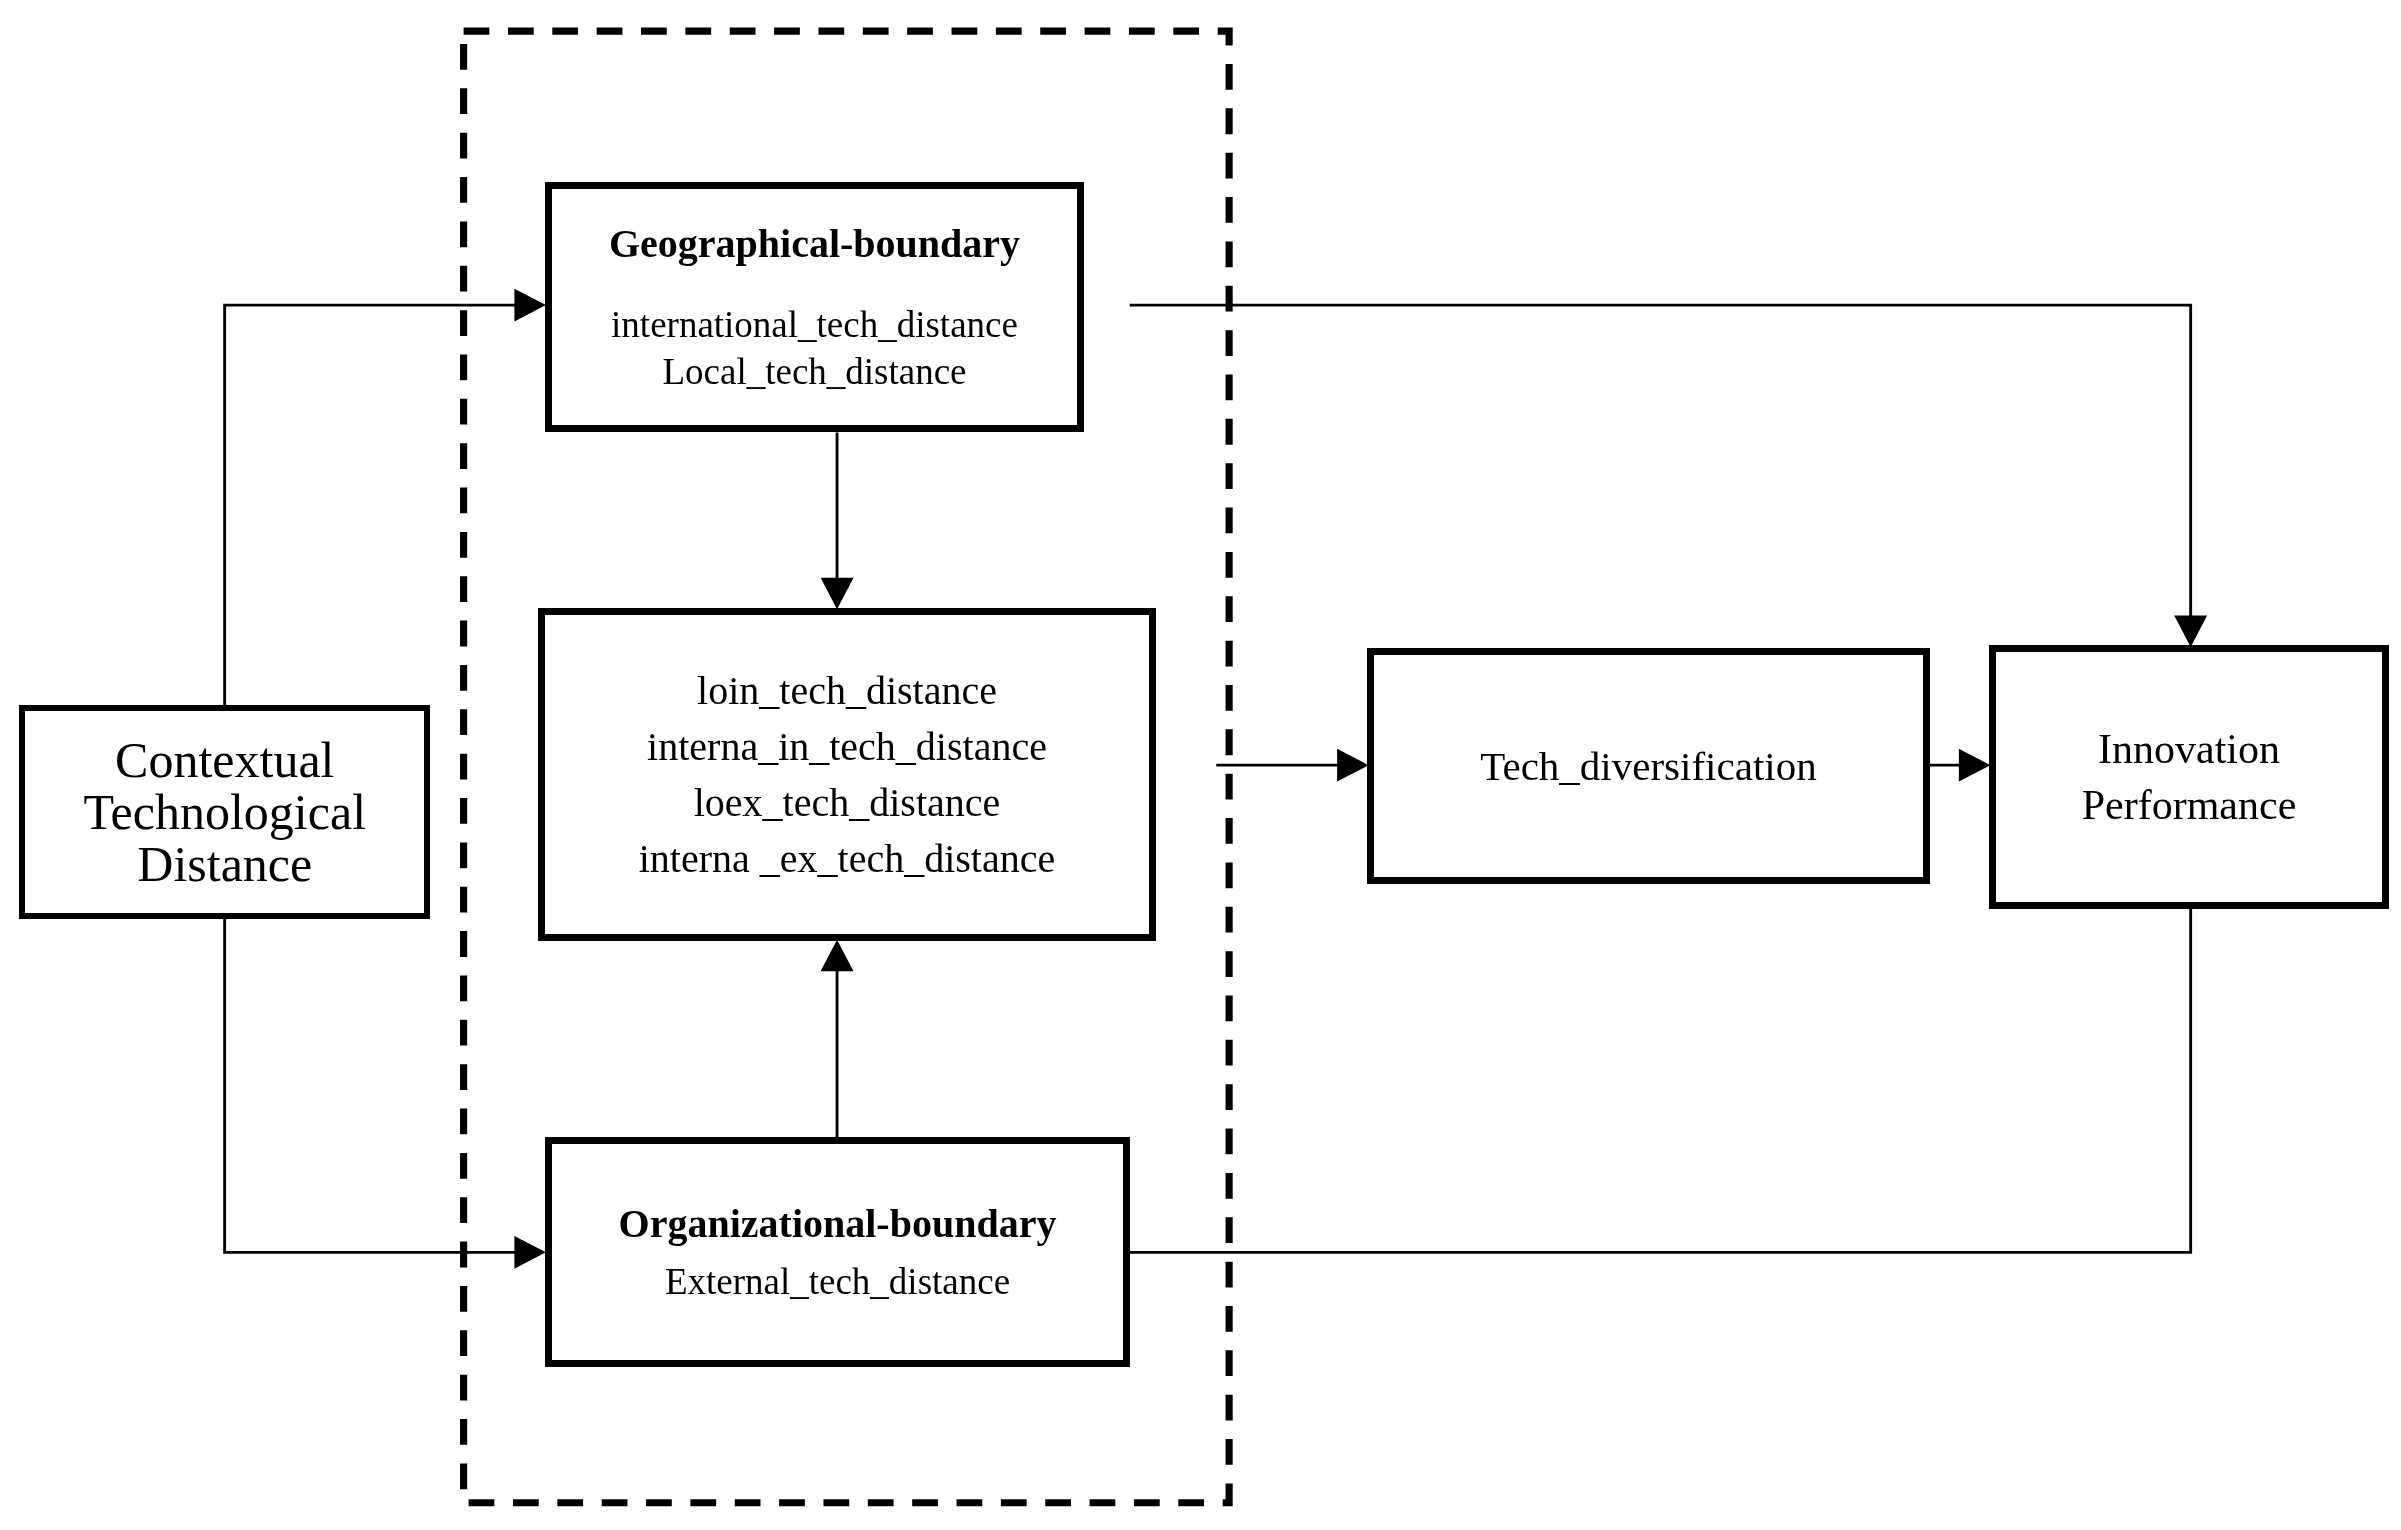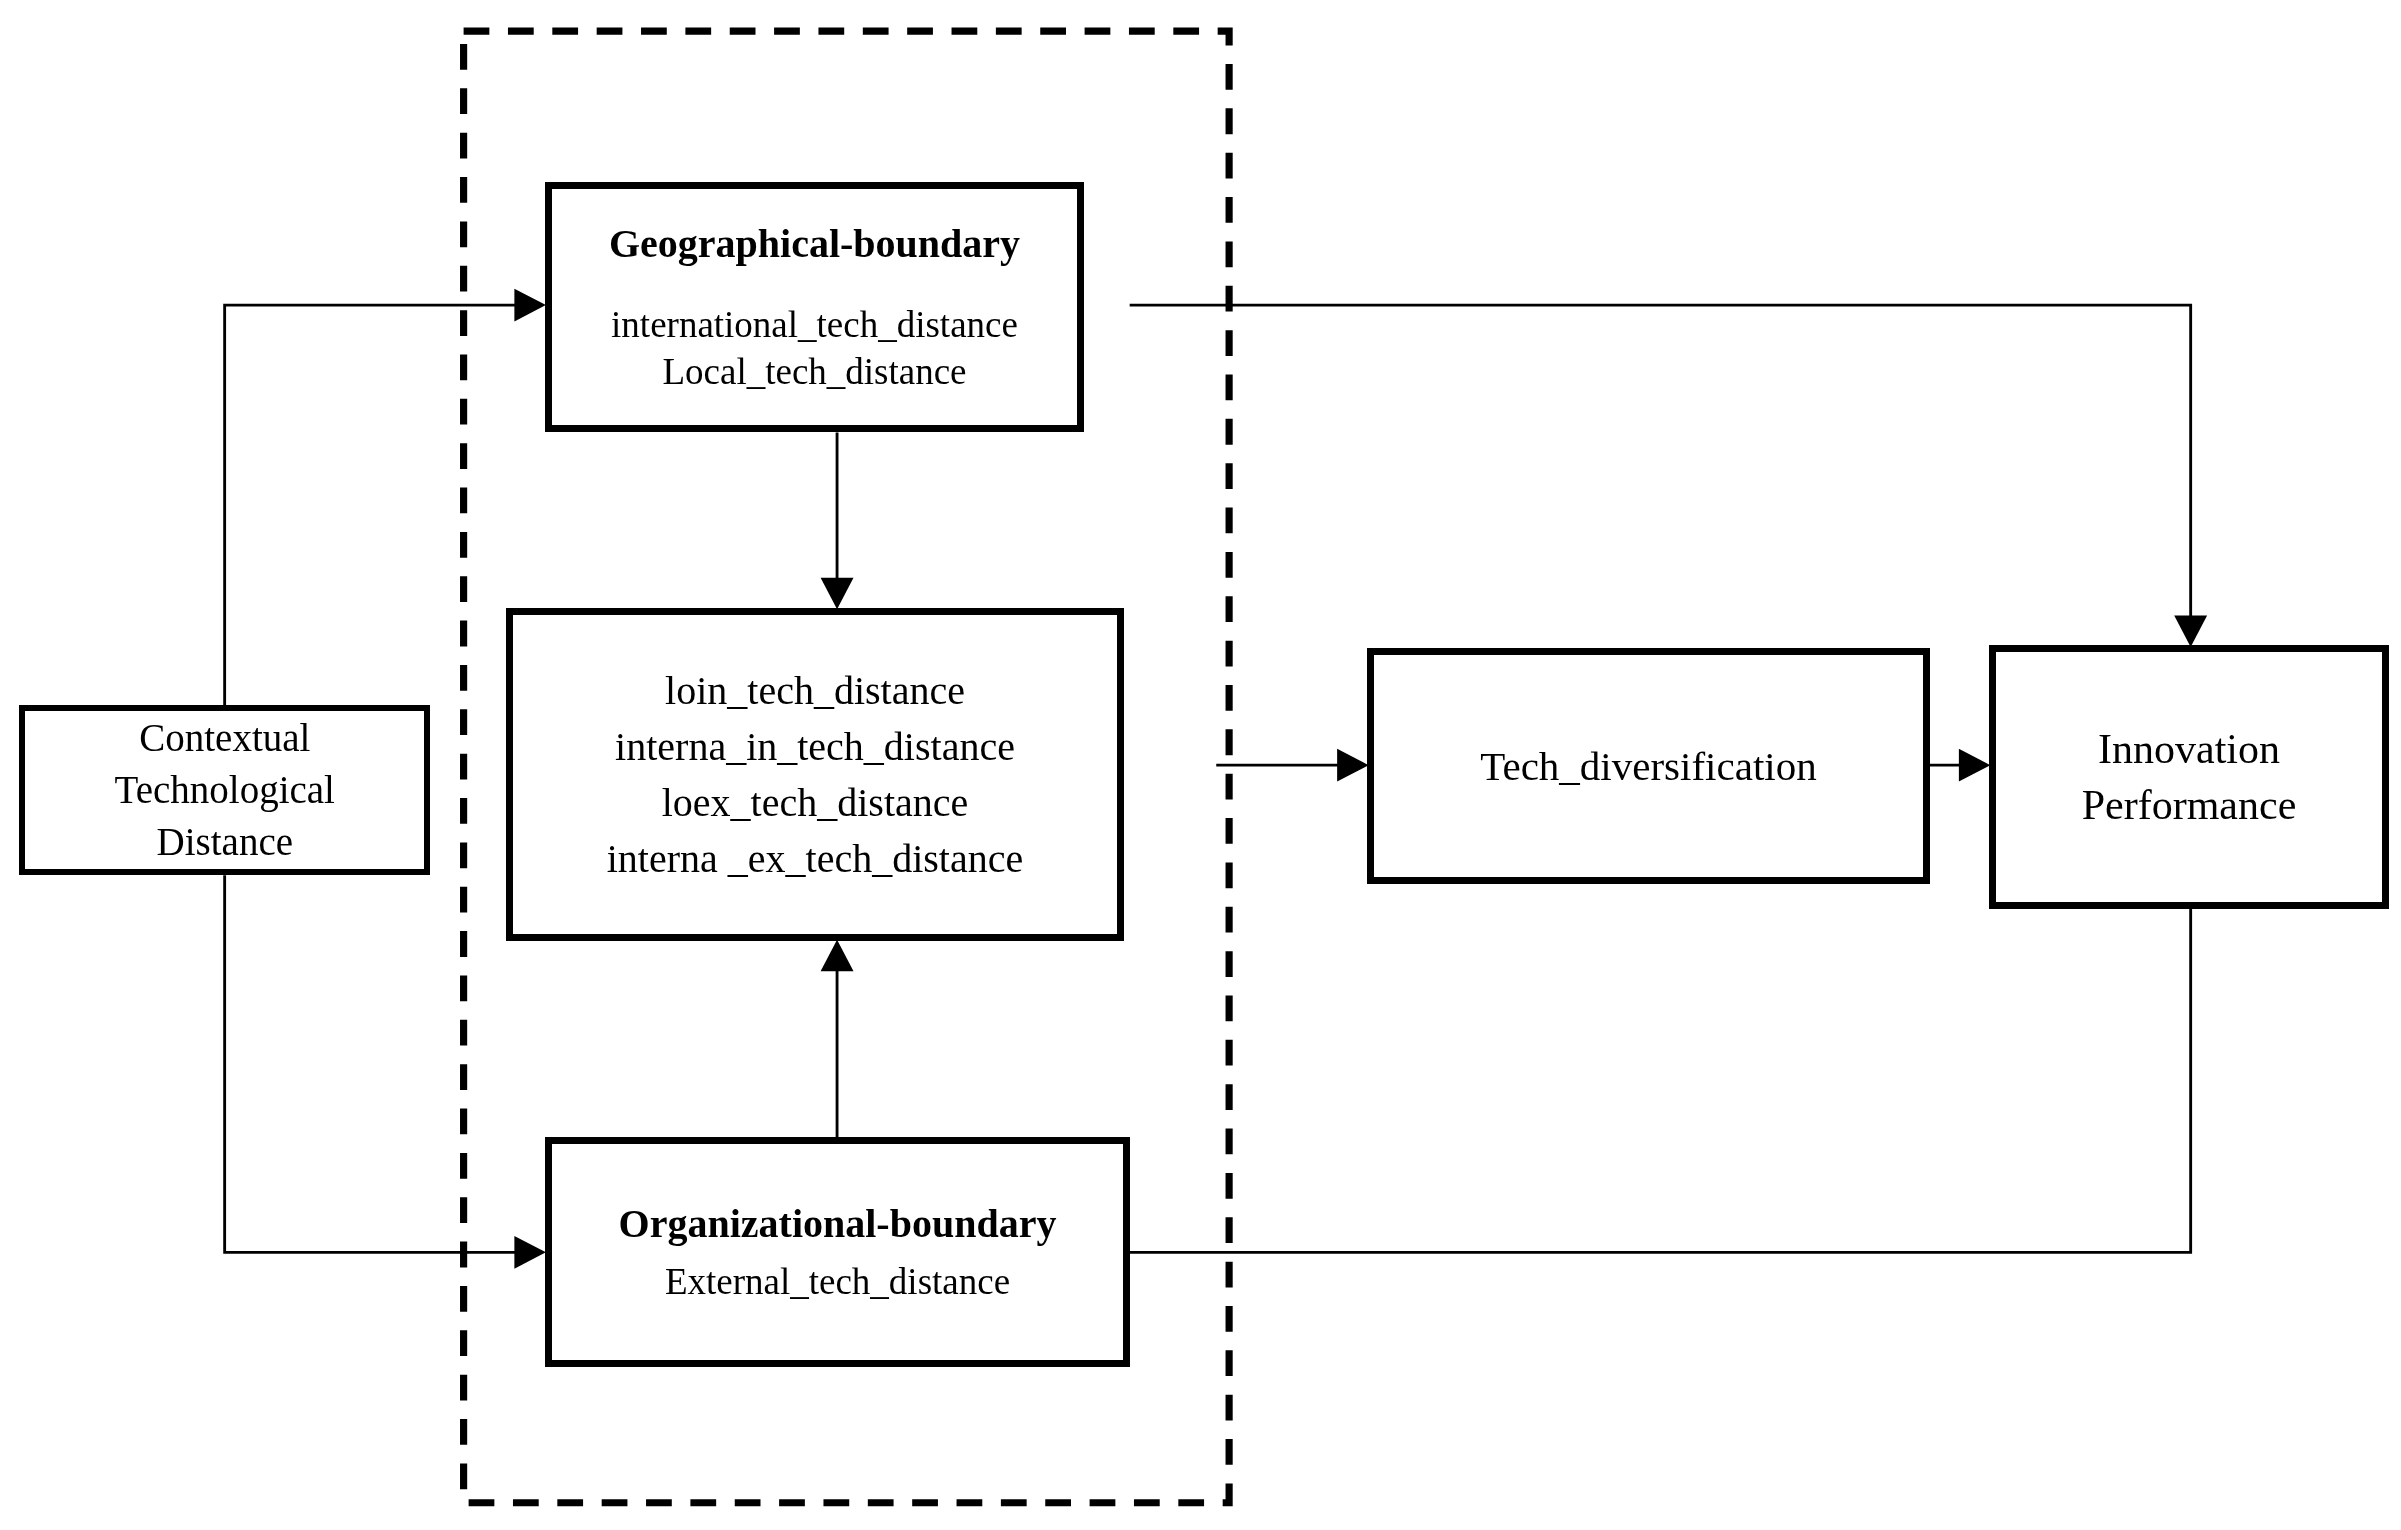--- a/index.html
+++ b/index.html
@@ -31,30 +31,30 @@
     background: #ffffff;
     border: 7.2px solid #000000;
     display: flex;
     flex-direction: column;
     align-items: center;
     justify-content: center;
     text-align: center;
     z-index: 2;
   }
   .contextual-box {
-    left: 19.3px; top: 705px; width: 411px; height: 170px;
+    left: 19.3px; top: 705px; width: 411px; height: 214px;
     border-width: 6.4px;
-    font-size: 39px;
+    font-size: 50px;
     line-height: 52px;
   }
   .geo-box {
     left: 545px; top: 182px; width: 539px; height: 250px;
   }
   .middle-box {
-    left: 506px; top: 608px; width: 618px; height: 333px;
+    left: 538px; top: 608px; width: 618px; height: 333px;
     font-size: 40px;
     line-height: 56px;
     text-align: right;
   }
   .org-box {
     left: 545px; top: 1137px; width: 585px; height: 230px;
   }
   .tech-box {
     left: 1367px; top: 648px; width: 563px; height: 236px;
     font-size: 41px;

